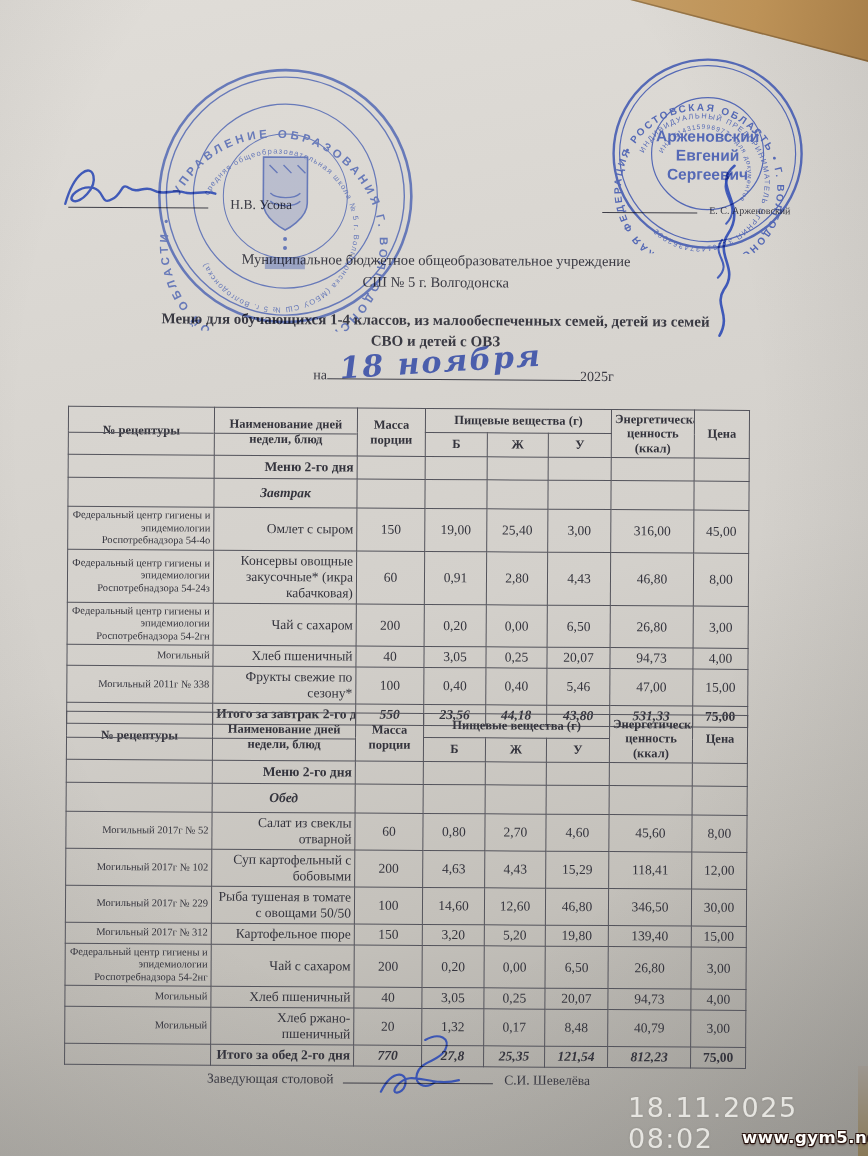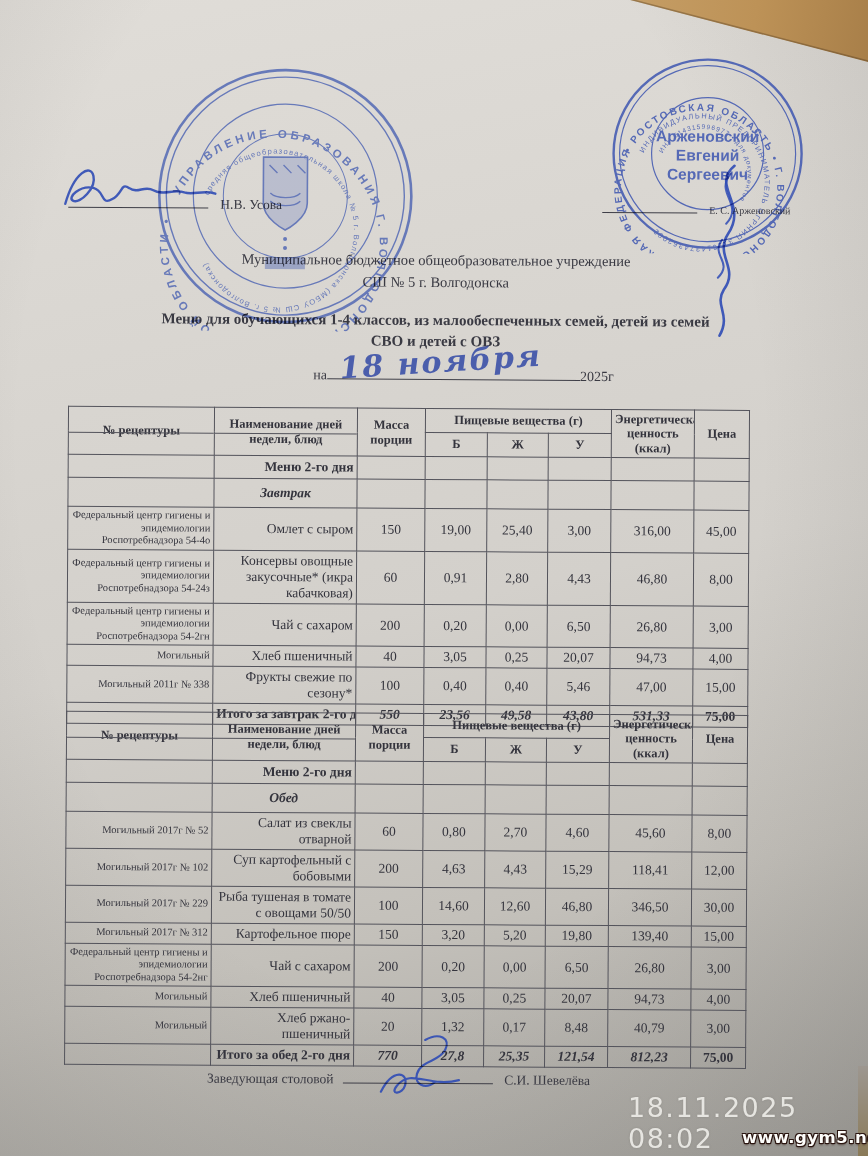--- a/index.html
+++ b/index.html
@@ -86,21 +86,21 @@
 <body>
 
 <div id="paper"></div>
 <div id="desk-corner"></div>
 <div id="desk-strip"></div>
 
 <div id="sheet-content">
 
   <div class="abs" style="left:66px;top:196px;">
     <span class="u-line" style="width:140px;"></span>
-    <span class="typed" style="margin-left:8px;">Н.В. Усова</span>
+    <span class="typed" style="margin-left:18px;">Н.В. Усова</span>
   </div>
 
   <div class="abs" style="left:600px;top:198px;">
     <span class="u-line" style="width:95px;"></span>
     <span class="typed" style="margin-left:8px;font-size:10px;">Е. С. Арженовский</span>
   </div>
 
   <div class="abs center-line org-line" style="top:252px;">Муниципальное бюджетное общеобразовательное учреждение</div>
   <div class="abs center-line org-line" style="top:274px;">СШ № 5 г. Волгодонска</div>
   <div class="abs center-line menu-title" style="top:312px;">Меню для обучающихся 1-4 классов, из малообеспеченных семей, детей из семей</div>
@@ -209,21 +209,21 @@
             <td class="c-energy">47,00</td>
             <td class="c-price">15,00</td>
           </tr>
         </tbody>
       <tfoot>
         <tr class="total-row">
           <td class="c-recipe"></td>
           <td class="c-name">Итого за завтрак 2-го дня</td>
           <td class="c-mass">550</td>
           <td class="c-b">23,56</td>
-          <td class="c-zh">49,58</td>
+          <td class="c-zh">44,18</td>
           <td class="c-u">43,80</td>
           <td class="c-energy">531,33</td>
           <td class="c-price">75,00</td>
         </tr>
       </tfoot>
     </table>
   </div>
 
   <div class="abs" style="left:67px;top:713px;">
     <table class="menu">

